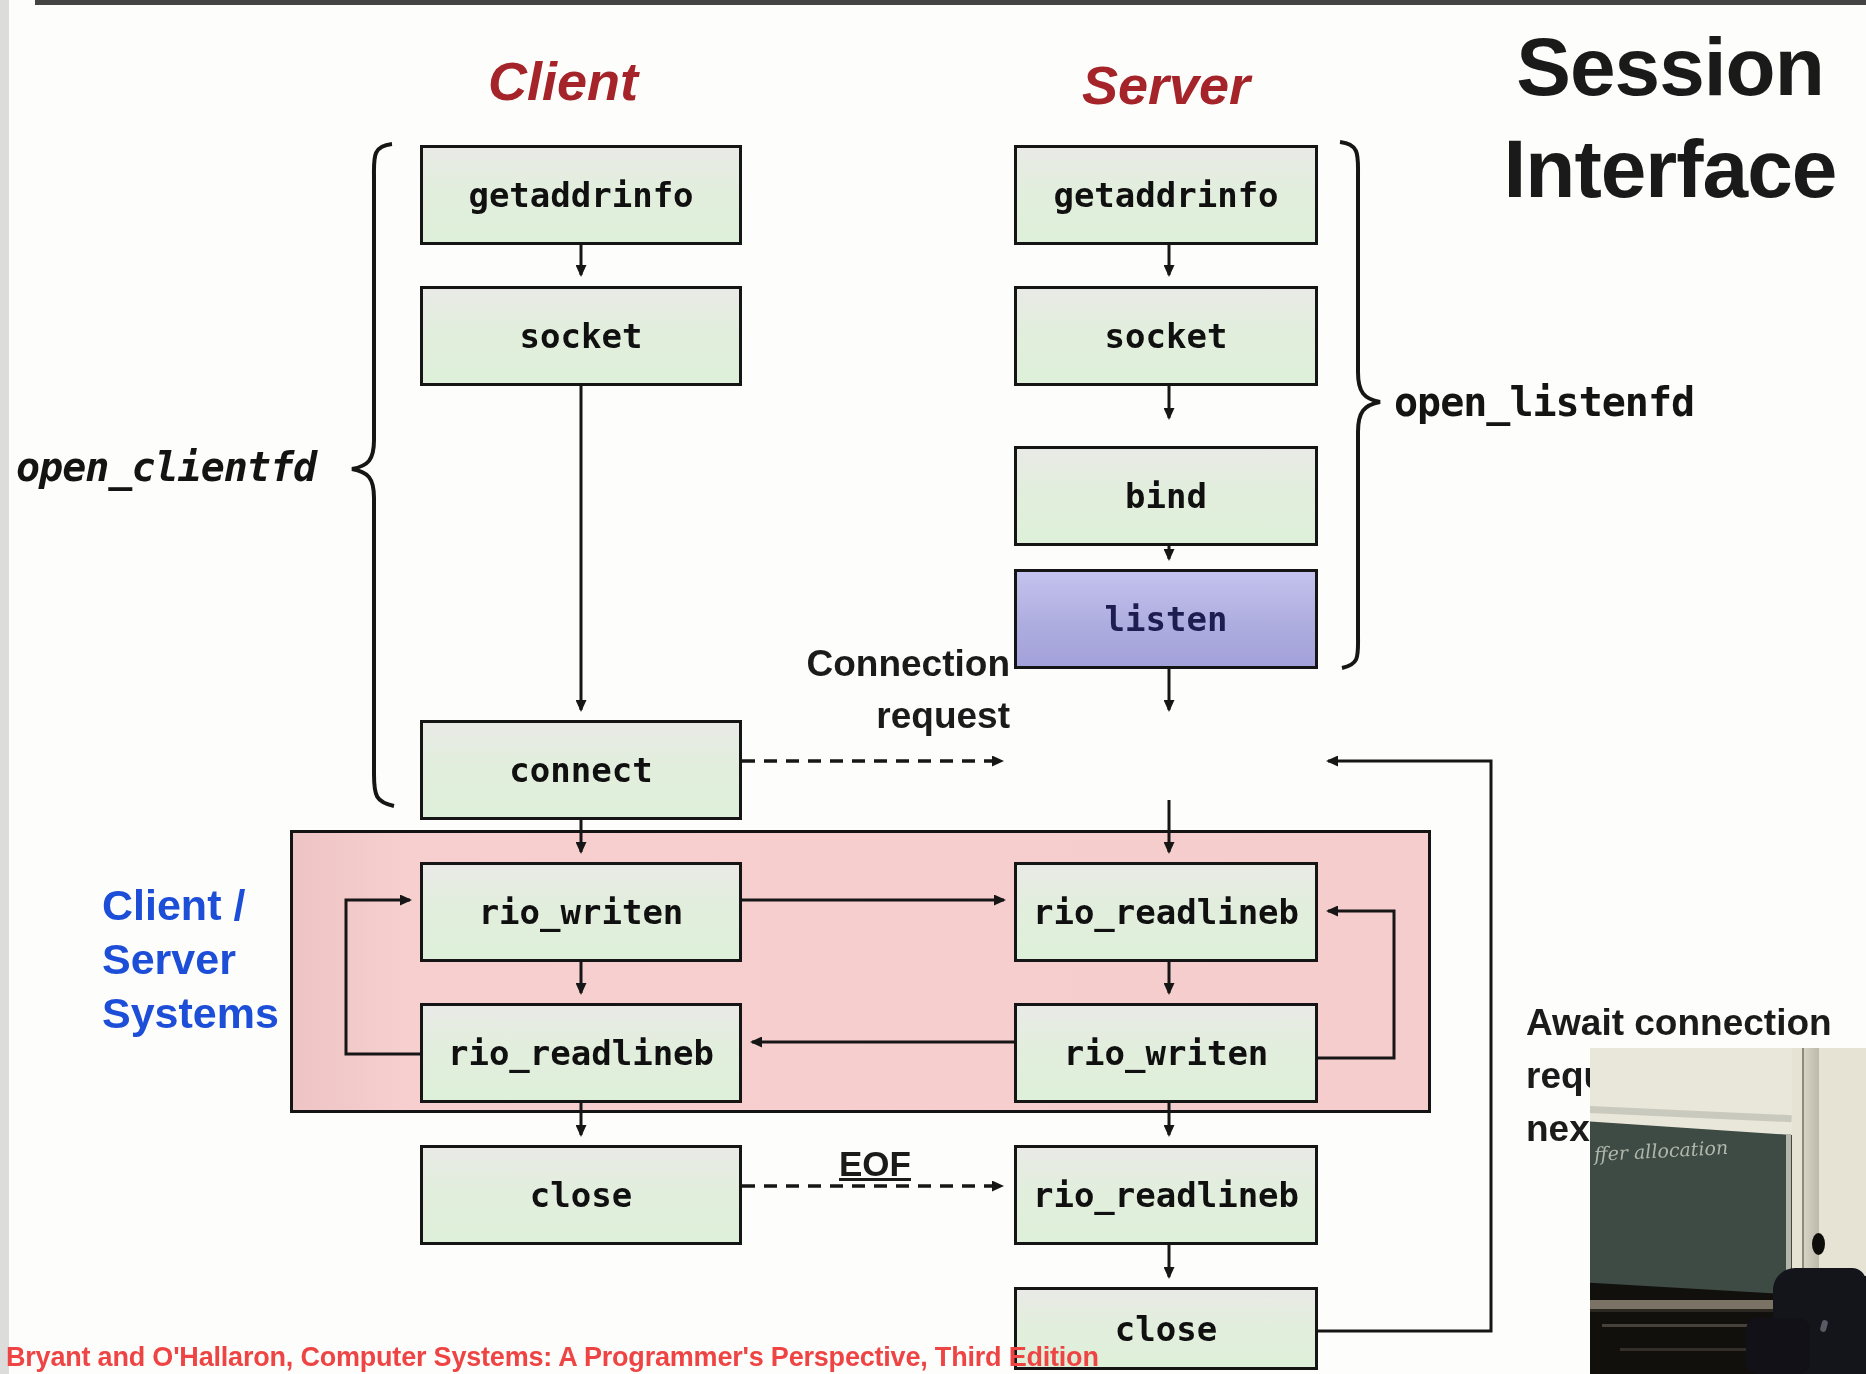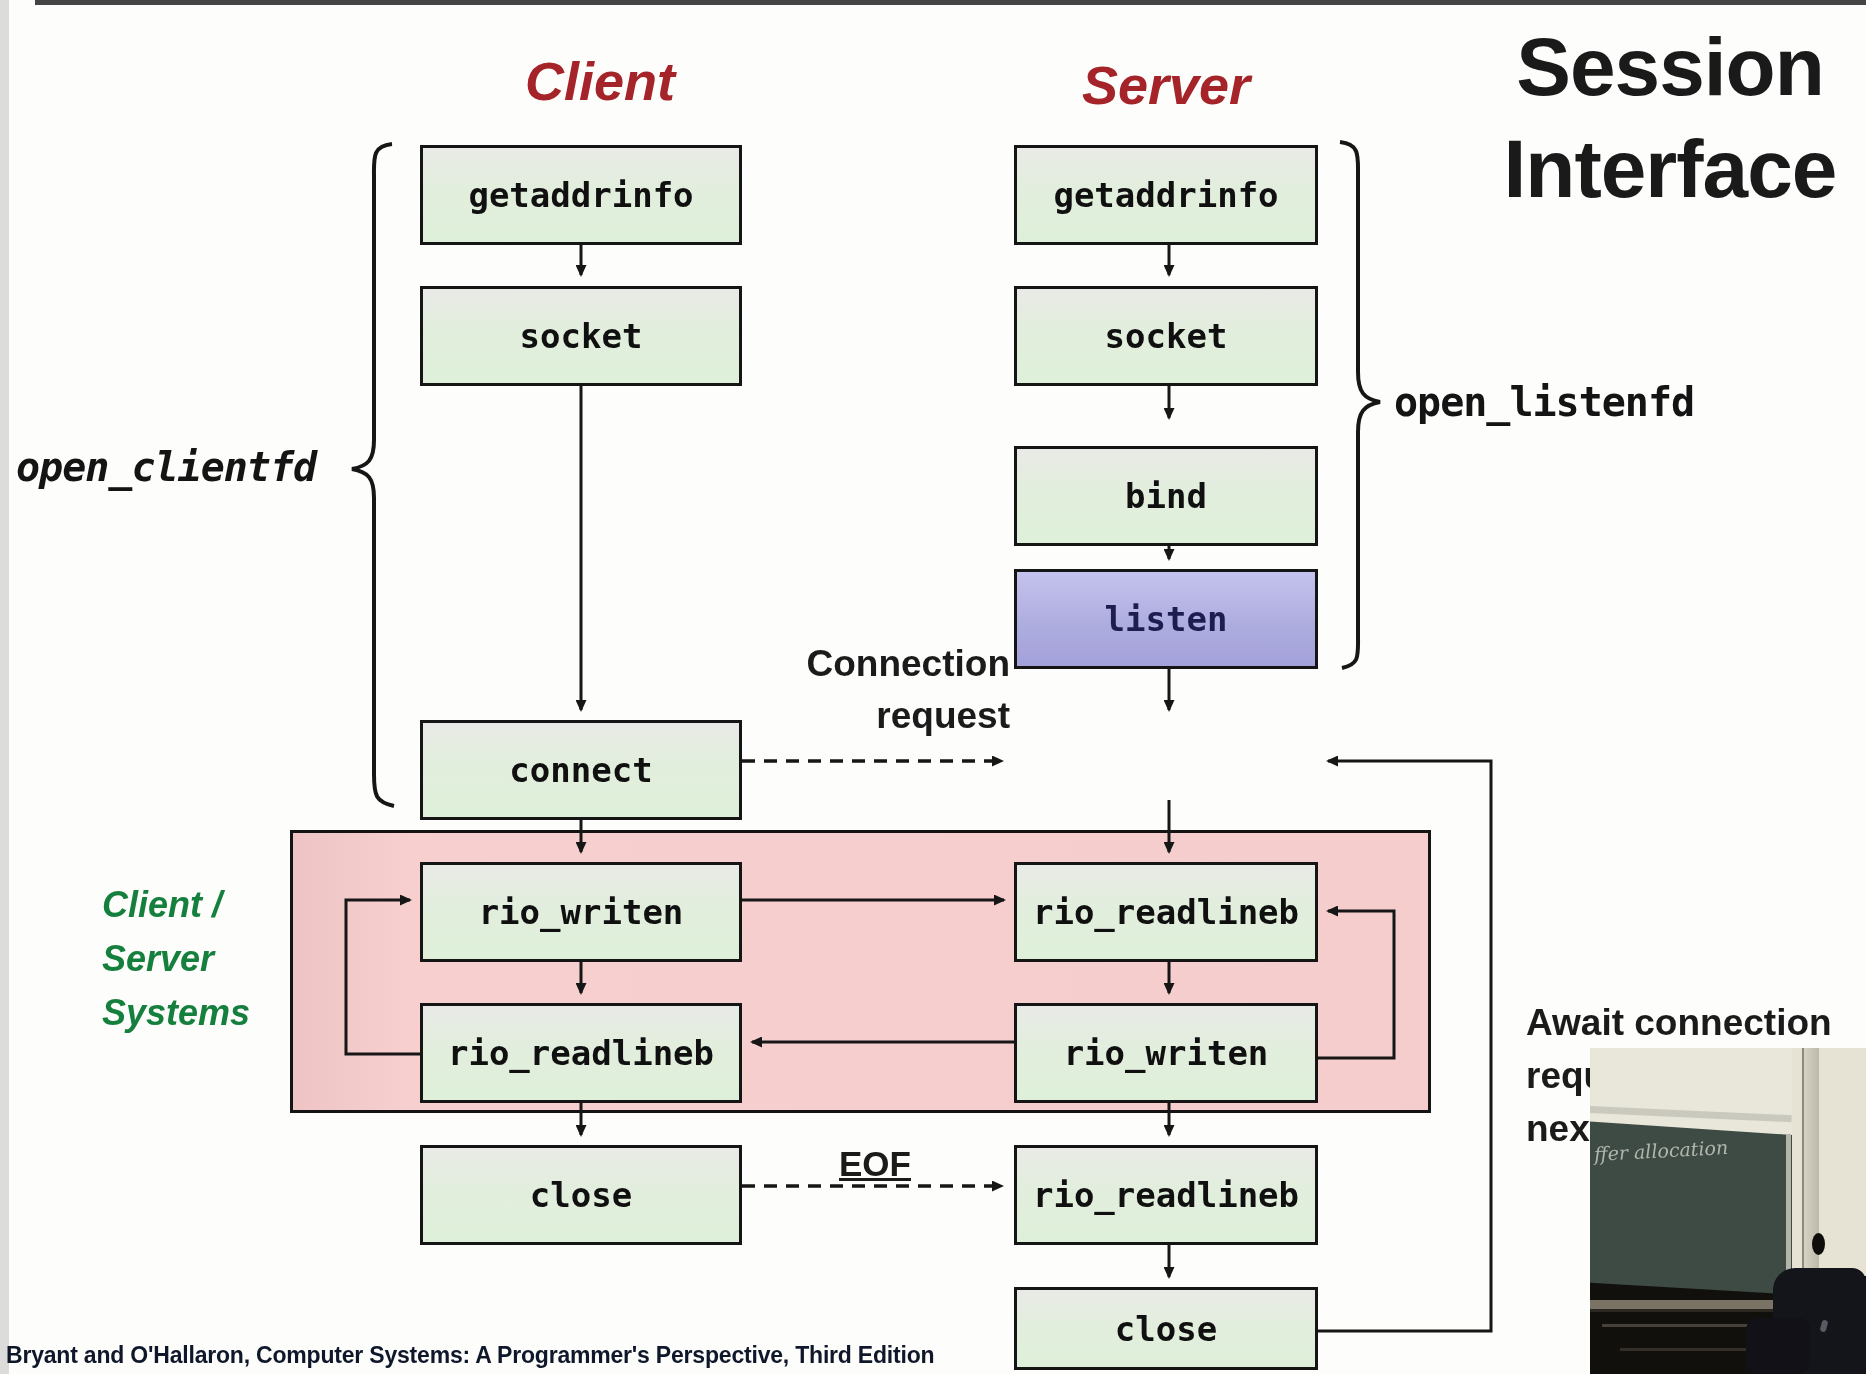--- a/index.html
+++ b/index.html
@@ -42,24 +42,24 @@
     z-index:2;
   }
   
   .mono-label{
     font-family:"DejaVu Sans Mono",monospace;font-weight:bold;
     font-size:40px;color:#141414;letter-spacing:-1px;white-space:nowrap;z-index:7;
   }
   .bold-note{font-weight:bold;color:#1b1b1b;z-index:7;}
   #conn-request{left:740px;top:638px;width:270px;text-align:right;font-size:37px;line-height:52px;}
   #eof-label{left:810px;top:1144px;width:130px;text-align:center;font-size:35px;text-decoration:underline;}
-  #session-label{left:102px;top:878px;font-size:36px;line-height:54px;font-weight:bold;color:#15803d;z-index:7;font-style:italic;}
+  #session-label{left:102px;top:878px;font-size:43px;line-height:54px;font-weight:bold;color:#1d4ed8;z-index:7;}
   #await-note{left:1526px;top:996px;font-size:37px;line-height:53px;white-space:nowrap;}
   #footer-credit{
-    left:6px;top:1342px;font-size:23px;font-weight:600;color:#0f172a;
+    left:6px;top:1342px;font-size:27px;font-weight:600;color:#ef4444;
     letter-spacing:-0.2px;white-space:nowrap;z-index:8;
   }
   
   #flow-lines{left:0;top:0;width:1866px;height:1374px;z-index:4;}
   
   #video-overlay{
     left:1590px;top:1048px;width:276px;height:326px;background:#12100d;
     overflow:hidden;z-index:40;
   }
   .vo{position:absolute;}
@@ -90,21 +90,21 @@
   #vo-chair-glint{left:231px;top:272px;width:6px;height:12px;background:#585a64;border-radius:3px;transform:rotate(15deg);}
 </style>
 </head>
 <body>
 
 <div id="stage">
 
   <div class="abs" id="top-line"></div>
   <div class="abs" id="left-strip"></div>
 
-  <div class="abs col-header" style="left:450px;top:50px;width:300px;">Client</div>
+  <div class="abs col-header" style="left:413px;top:50px;width:300px;">Client</div>
   <div class="abs col-header" style="left:1015px;top:54px;width:302px;">Server</div>
   <div class="abs" id="main-title">
     <div>Session</div>
     <div>Interface</div>
   </div>
 
   <div class="abs" id="session-region"></div>
 
   <svg class="abs" id="flow-lines" viewBox="0 0 1866 1374">
     <defs>

